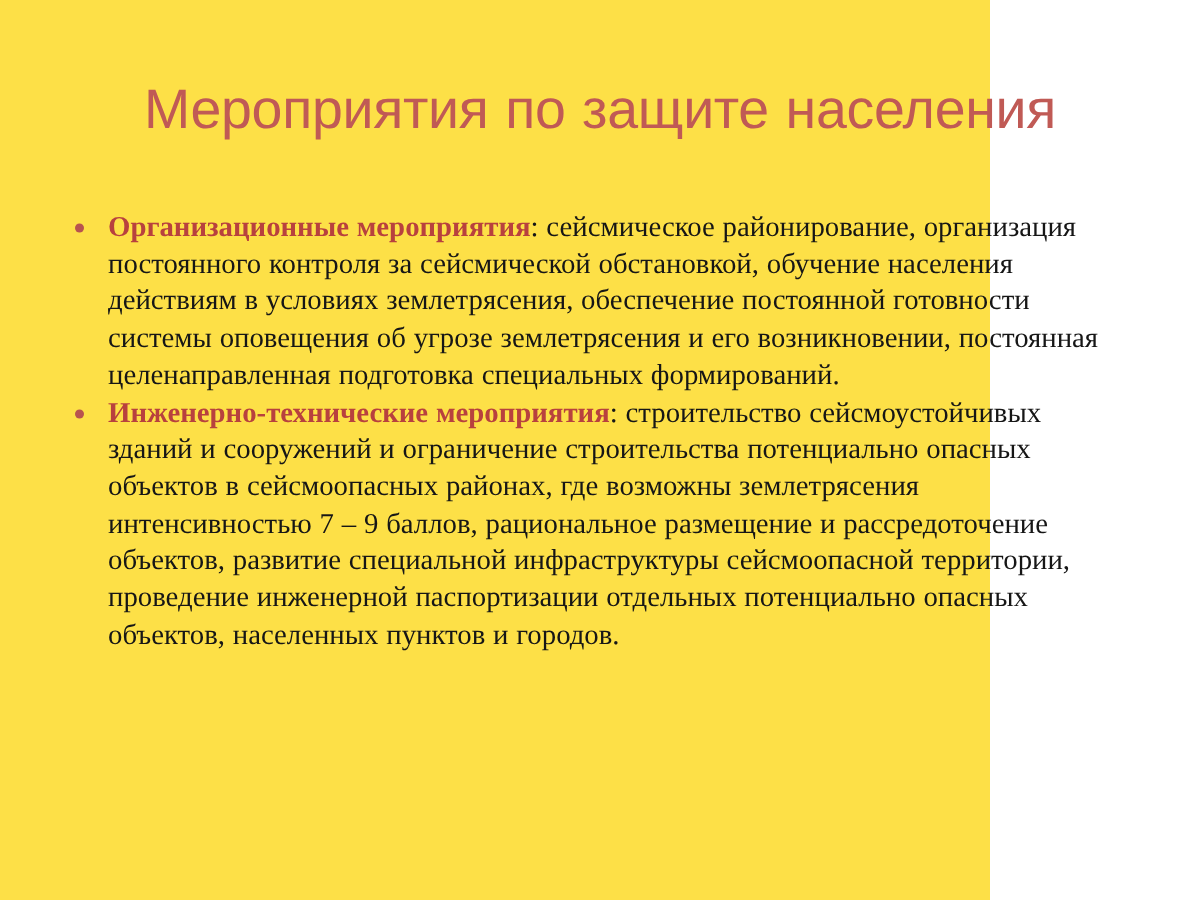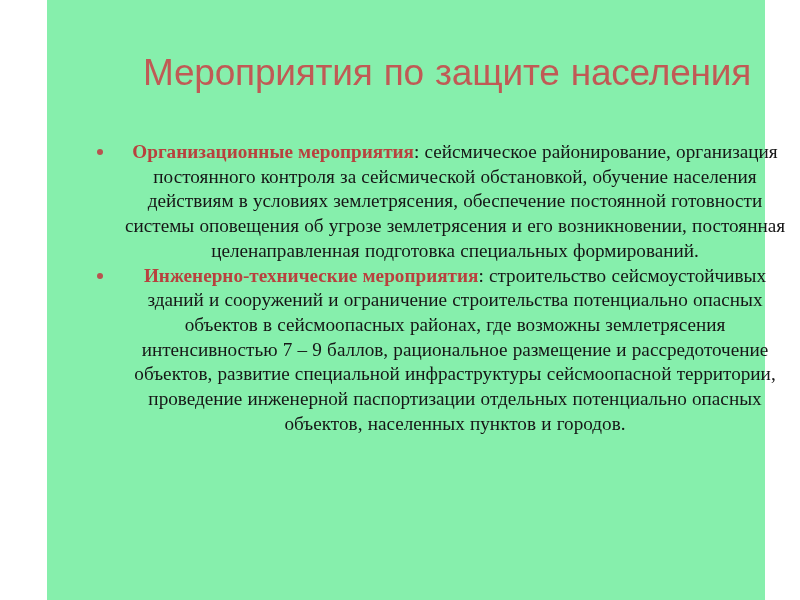--- a/index.html
+++ b/index.html
@@ -10,25 +10,24 @@
   body {
     width: 800px;
     height: 600px;
     background: #ffffff;
     font-family: "Liberation Serif", "DejaVu Serif", serif;
     overflow: hidden;
   }
 
   .slide {
     position: relative;
-    width: 718px;
+    width: 660px;
     height: 600px;
-    background: #86efac;
+    background: #fde047;
     box-sizing: border-box;
-    margin-left: 47px;
   }
 
   
   .slide-title {
     position: absolute;
     left: 86px;
     top: 24px;
     width: 628px;
     text-align: center;
     font-family: "Liberation Sans", "DejaVu Sans", sans-serif;
@@ -49,21 +48,21 @@
   }
 
   .bullet-item {
     position: relative;
     padding-left: 28px;
     margin: 0 0 0 0;
     font-family: "Liberation Serif", "DejaVu Serif", serif;
     font-size: 19.2px;
     line-height: 24.7px;
     color: #161616;
-    text-align: center;
+    text-align: left;
     word-spacing: 0.4px;
   }
 
   .bullet-item + .bullet-item {
     margin-top: 0px;
   }
 
   .bullet-marker {
     position: absolute;
     left: 6px;

